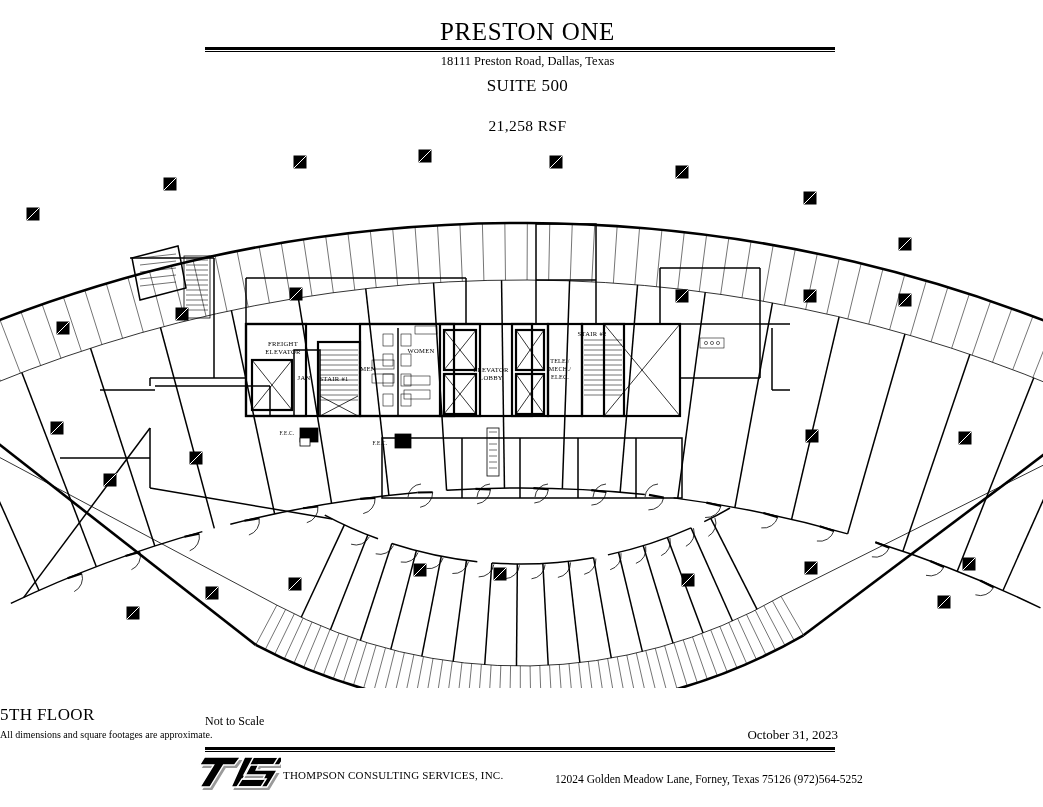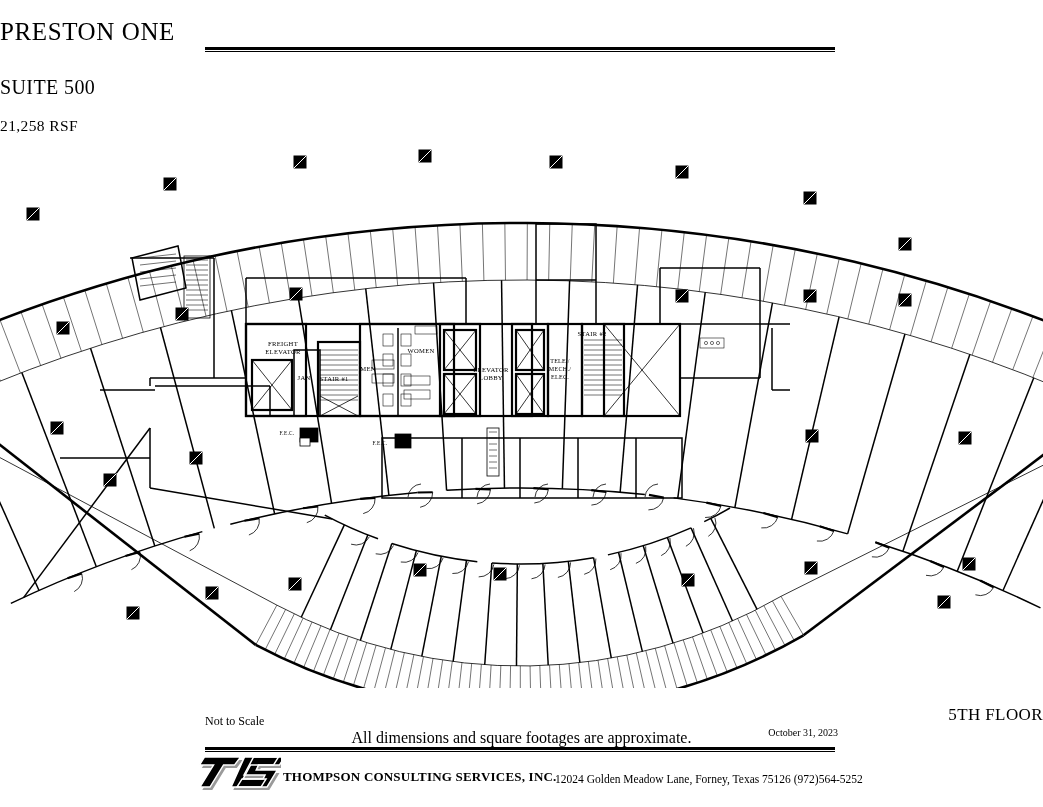--- a/index.html
+++ b/index.html
@@ -4,58 +4,59 @@
 <title>Preston One — Suite 500</title>
 <style>
   html,body{margin:0;padding:0;background:#ffffff;}
   body{
     width:1043px;height:807px;position:relative;overflow:hidden;
     font-family:"Liberation Serif","DejaVu Serif",serif;color:#000;
   }
   #sheet{position:absolute;inset:0;}
 
   
-  .hdr{position:absolute;left:0;right:0;text-align:left;}
+  .hdr{position:absolute;left:12px;right:0;text-align:center;}
   #building-title{top:18px;font-size:25px;letter-spacing:.6px;font-weight:400;}
   .rule-wrap{position:absolute;left:205px;width:630px;}
   .rule-thick{height:2.5px;background:#000;}
   .rule-thin{height:1px;background:#000;margin-top:1.5px;}
   #title-rules{top:47px;}
   #building-address{top:54px;font-size:12.5px;}
-  #suite-name{top:76px;font-size:20px;letter-spacing:.4px;}
+  #suite-name{top:76px;font-size:17px;letter-spacing:.4px;}
   #suite-area{top:95px;font-size:15.5px;letter-spacing:.4px;margin-top:22px;}
 
   
   #plan{position:absolute;left:0;top:128px;width:1043px;height:560px;}
   #plan svg{display:block;width:1043px;height:560px;}
 
   
-  #floor-label{position:absolute;left:0;right:0;top:705px;text-align:right;
+  #floor-label{position:absolute;left:0;right:0;top:705px;text-align:left;
     font-size:17px;letter-spacing:.4px;font-family:Liberation Serif, serif;}
   #scale-note{position:absolute;left:205px;top:698px;font-size:12px;margin-top:16px;}
-  #approx-note{position:absolute;left:0;right:0;top:729px;text-align:center;font-size:16px;}
-  #plan-date{position:absolute;right:205px;top:727px;font-size:10px;}
+  #approx-note{position:absolute;left:0;right:0;top:729px;text-align:left;font-size:10px;}
+  #plan-date{position:absolute;right:205px;top:727px;font-size:13px;}
   #footer-rules{position:absolute;top:747px;}
   #company-row{position:absolute;left:195px;top:752px;width:700px;height:45px;}
   #tcs-logo{position:absolute;left:0;top:0;}
-  #company-name{position:absolute;left:88px;top:17px;font-size:13px;letter-spacing:.2px;white-space:nowrap;font-weight:bold;}
+  #company-name{position:absolute;left:88px;top:17px;font-size:11px;letter-spacing:.2px;white-space:nowrap;}
   #company-contact{position:absolute;left:360px;top:21px;font-size:11.5px;white-space:nowrap;text-align:center;}
 </style>
 </head>
 <body>
 
 <div id="sheet">
 
   <div class="hdr" id="building-title">PRESTON ONE</div>
 
   <div class="rule-wrap" id="title-rules">
     <div class="rule-thick"></div>
     <div class="rule-thin"></div>
   </div>
 
+  <div class="hdr" id="building-address">18111 Preston Road, Dallas, Texas</div>
   <div class="hdr" id="suite-name">SUITE 500</div>
   <div class="hdr" id="suite-area">21,258 RSF</div>
 
   <div id="plan">
     <svg viewBox="0 0 1043 560" xmlns="http://www.w3.org/2000/svg" shape-rendering="geometricPrecision">
       <g id="plan-geometry" fill="none" stroke="#000" stroke-linecap="butt" stroke-linejoin="miter">
           <path d="M -103.24 236.25 A 1450 1450 0 0 1 1156.64 241.75" stroke-width="2.6" fill="none"></path>
           <path d="M -78.70 287.70 A 1393 1393 0 0 1 1131.65 292.98" stroke-width="0.8" fill="none"></path>
           <line x1="-103.24109037202822" y1="236.25133769270224" x2="-78.70195785395538" y2="287.69869890064433" stroke-width="0.55"></line>
           <line x1="-82.88484575050279" y1="226.73481686236914" x2="-59.145924227896785" y2="278.55627578571057" stroke-width="0.55"></line>

